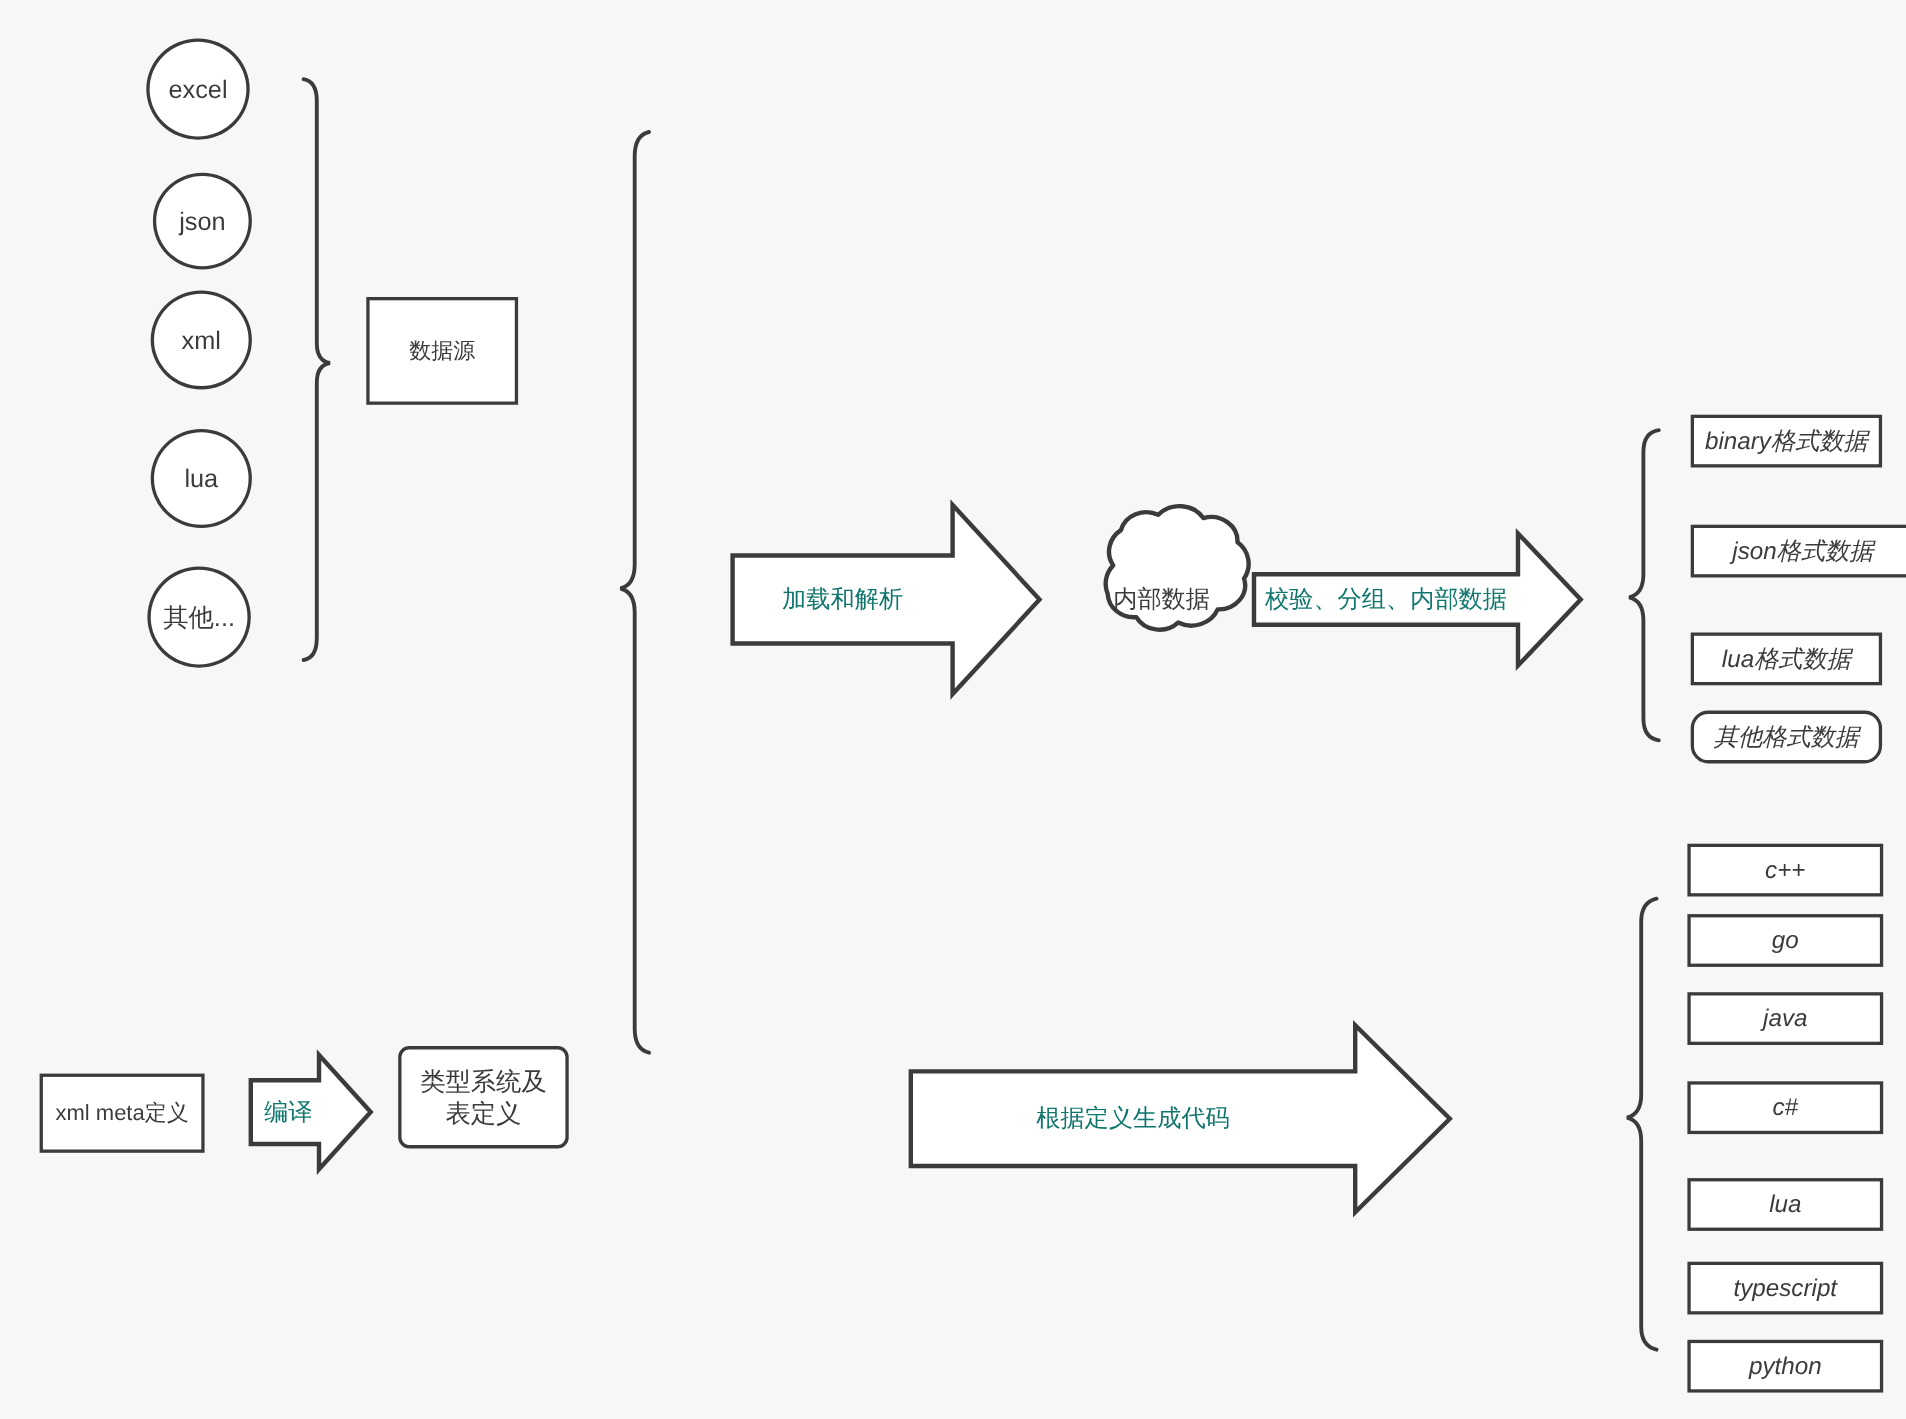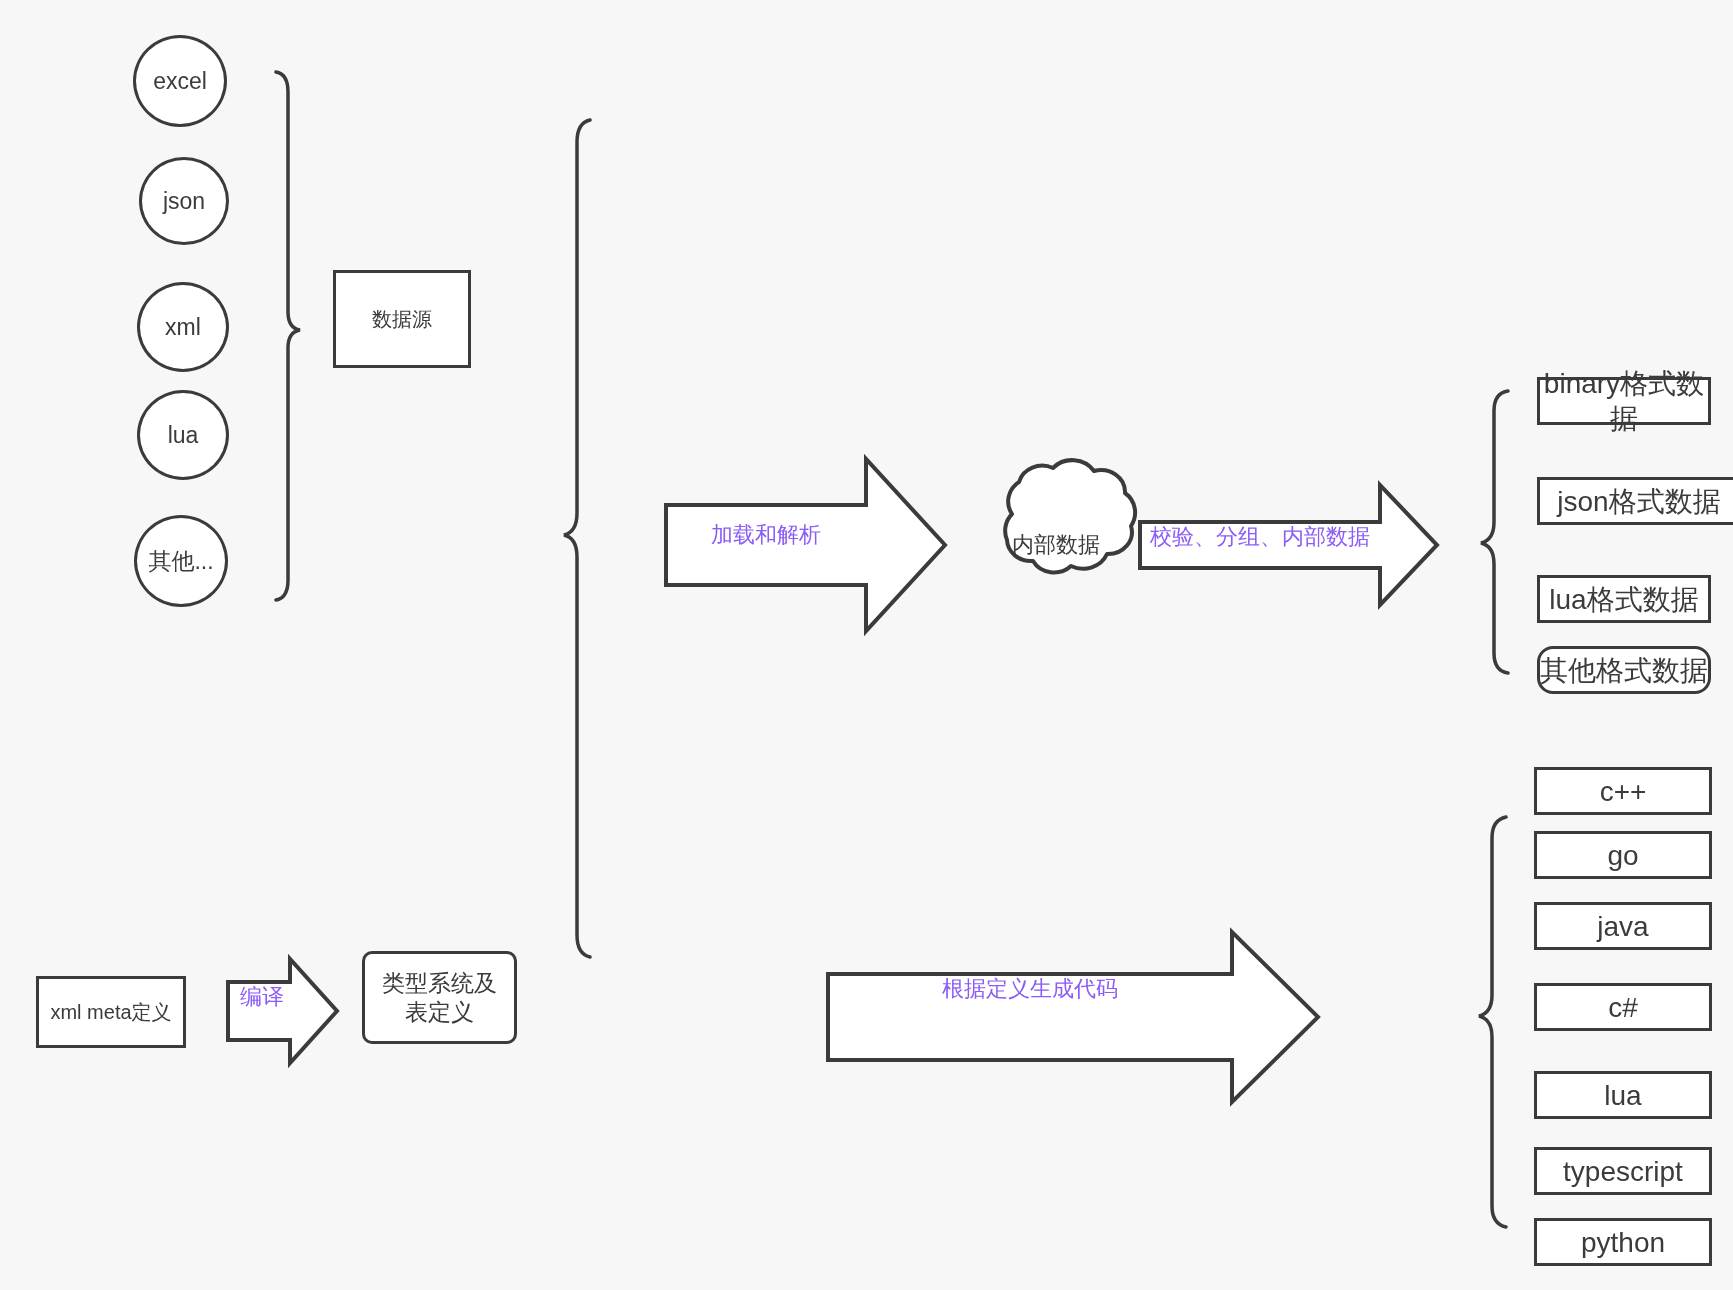--- a/index.html
+++ b/index.html
@@ -35,37 +35,39 @@
     font-size: 23px;
   }
   .rect {
     font-size: 20px;
   }
   .rect-round {
     font-size: 23px;
     border-radius: 10px;
   }
   .out-box {
-    font-size: 28px;
+    font-size: 22px;
     border-width: 3px;
+    font-style: italic;
   }
   .svg-layer {
     position: absolute;
     left: 0;
     top: 0;
     width: 1733px;
     height: 1290px;
     pointer-events: none;
   }
   .arrow-label {
     position: absolute;
     display: flex;
+    align-items: center;
     justify-content: center;
     font-size: 22px;
-    color: #8b5cf6;
+    color: #0f766e;
     text-align: center;
     pointer-events: none;
   }
   .cloud-label {
     position: absolute;
     display: flex;
     align-items: center;
     justify-content: center;
     font-size: 22px;
     color: #3b3b3b;
@@ -108,21 +110,21 @@
 
     <path d="M 228 982 L 290 982 L 290 959 L 337 1011 L 290 1063 L 290 1040 L 228 1040 Z" fill="#ffffff" stroke="#3b3b3b" stroke-width="4" stroke-linejoin="miter"></path>
   </svg>
 
   <div class="node ellipse" style="left:133px; top:35px; width:94px; height:92px;">
     <span>excel</span>
   </div>
   <div class="node ellipse" style="left:139px; top:157px; width:90px; height:88px;">
     <span>json</span>
   </div>
-  <div class="node ellipse" style="left:137px; top:282px; width:92px; height:90px;text-align:right;">
+  <div class="node ellipse" style="left:137px; top:264px; width:92px; height:90px;text-align:right;">
     <span>xml</span>
   </div>
   <div class="node ellipse" style="left:137px; top:390px; width:92px; height:90px;">
     <span>lua</span>
   </div>
   <div class="node ellipse" style="left:134px; top:515px; width:94px; height:92px;">
     <span>其他...</span>
   </div>
 
   <div class="node rect" style="left:333px; top:270px; width:138px; height:98px;">

